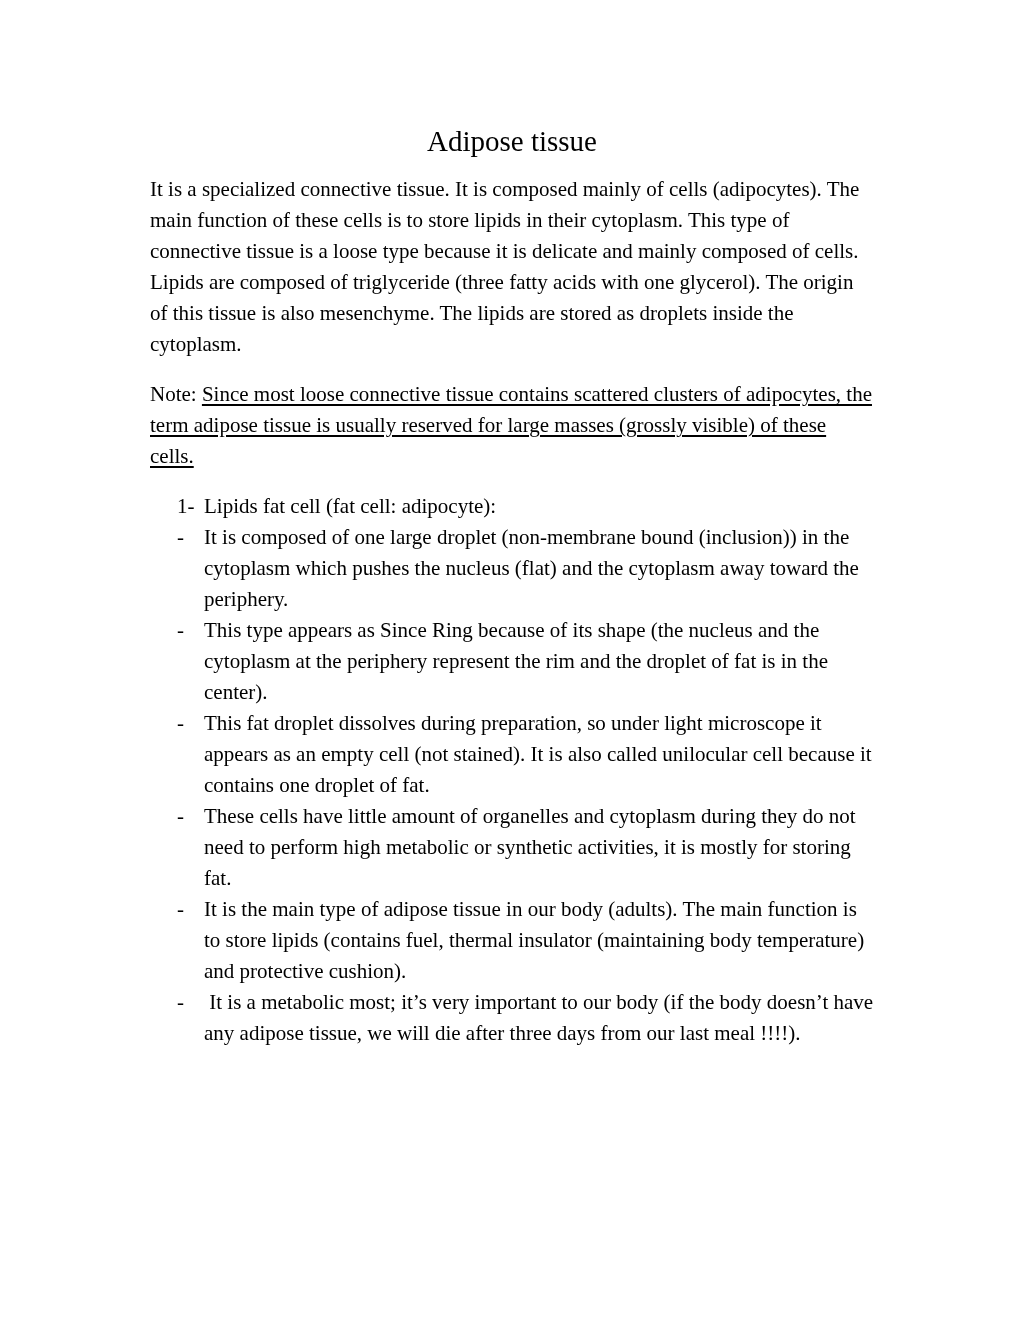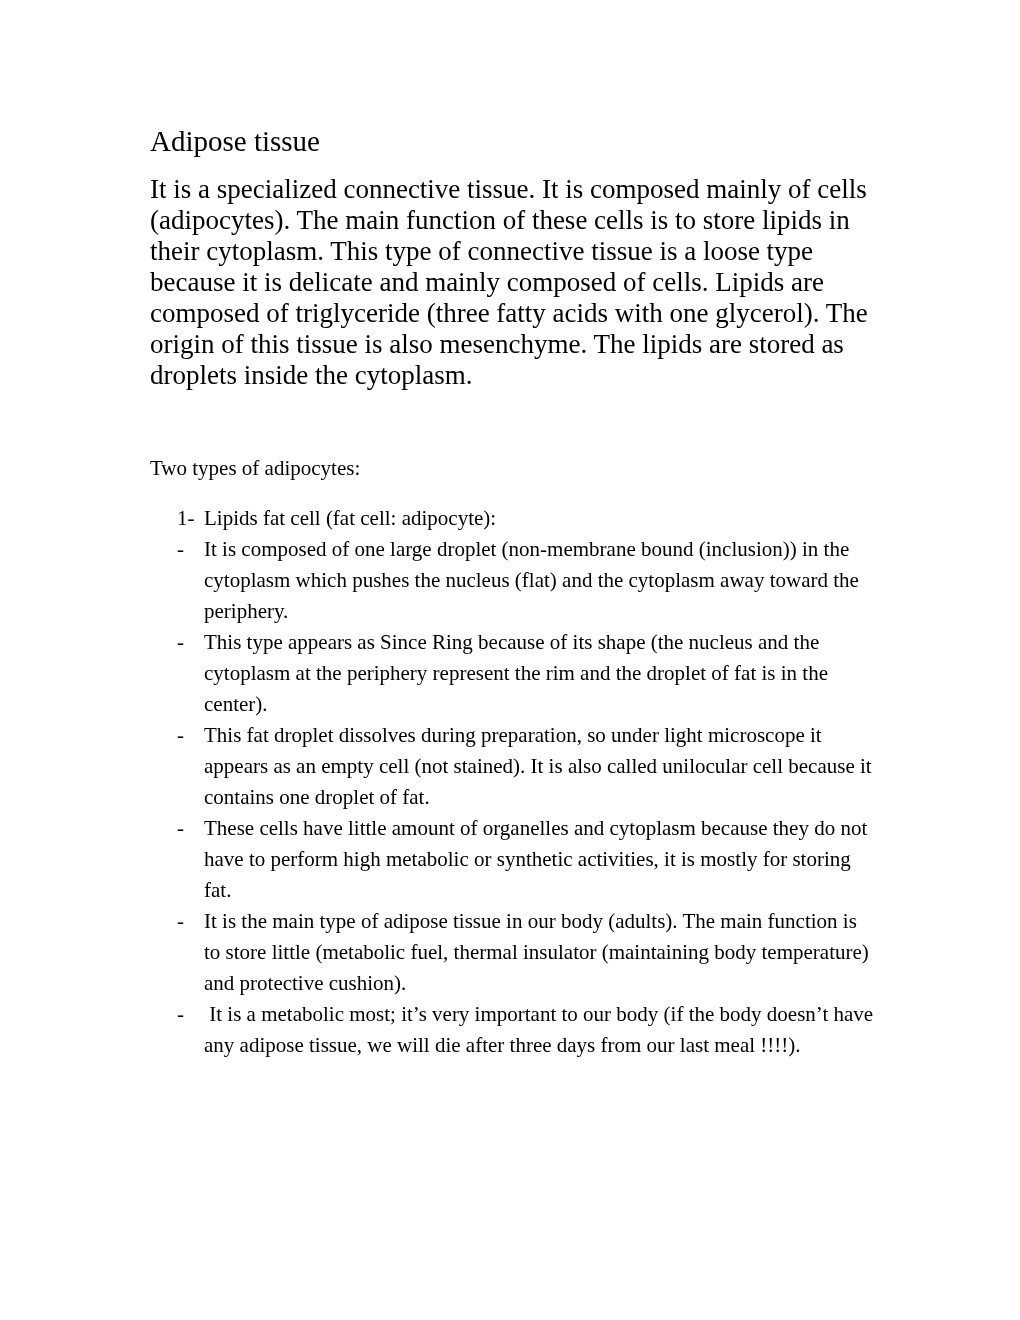--- a/index.html
+++ b/index.html
@@ -17,24 +17,25 @@
     overflow: hidden;
   }
   .content {
     box-sizing: border-box;
     padding: 120px 146px 0 150px;
   }
   .doc-title {
     font-size: 29px;
     font-weight: 400;
     line-height: 42px;
+    text-align: center;
     margin: 0 0 12px 0;
   }
   .body-text {
-    font-size: 27px;
+    font-size: 21px;
     line-height: 31px;
     margin: 0 0 19px 0;
   }
   .note-underlined {
     text-decoration: underline;
     text-decoration-thickness: 2px;
     text-underline-offset: 3px;
   }
   .section-heading {
     font-size: 21px;
@@ -64,47 +65,47 @@
 </head>
 <body>
 
 <div class="page">
   <div class="content">
 
     <h1 class="doc-title">Adipose tissue</h1>
 
     <p class="body-text">It is a specialized connective tissue. It is composed mainly of cells (adipocytes). The main function of these cells is to store lipids in their cytoplasm. This type of connective tissue is a loose type because it is delicate and mainly composed of cells. Lipids are composed of triglyceride (three fatty acids with one glycerol). The origin of this tissue is also mesenchyme. The lipids are stored as droplets inside the cytoplasm.</p>
 
+    <p class="body-text"><span>Note: </span><span class="note-underlined">Since most loose connective tissue contains scattered clusters of adipocytes, the term adipose tissue is usually reserved for large masses (grossly visible) of these cells.</span></p>
 
-    <p class="section-heading">Two types of adipocytes:</p>
 
     <ul class="adipocyte-list">
       <li>
         <span class="marker">1-</span>
         <span class="text">Lipids fat cell (fat cell: adipocyte):</span>
       </li>
       <li>
         <span class="marker">-</span>
         <span class="text">It is composed of one large droplet (non-membrane bound (inclusion)) in the cytoplasm which pushes the nucleus (flat) and the cytoplasm away toward the periphery.</span>
       </li>
       <li>
         <span class="marker">-</span>
         <span class="text">This type appears as Since Ring because of its shape (the nucleus and the cytoplasm at the periphery represent the rim and the droplet of fat is in the center).</span>
       </li>
       <li>
         <span class="marker">-</span>
         <span class="text">This fat droplet dissolves during preparation, so under light microscope it appears as an empty cell (not stained). It is also called unilocular cell because it contains one droplet of fat.</span>
       </li>
       <li>
         <span class="marker">-</span>
-        <span class="text">These cells have little amount of organelles and cytoplasm because they do not have to perform high metabolic or synthetic activities, it is mostly for storing fat.</span>
+        <span class="text">These cells have little amount of organelles and cytoplasm during they do not need to perform high metabolic or synthetic activities, it is mostly for storing fat.</span>
       </li>
       <li>
         <span class="marker">-</span>
-        <span class="text">It is the main type of adipose tissue in our body (adults). The main function is to store little (metabolic fuel, thermal insulator (maintaining body temperature) and protective cushion).</span>
+        <span class="text">It is the main type of adipose tissue in our body (adults). The main function is to store lipids (contains fuel, thermal insulator (maintaining body temperature) and protective cushion).</span>
       </li>
       <li>
         <span class="marker">-</span>
         <span class="text"> It is a metabolic most; it’s very important to our body (if the body doesn’t have any adipose tissue, we will die after three days from our last meal !!!!).</span>
       </li>
     </ul>
 
   </div>
 </div>
 

